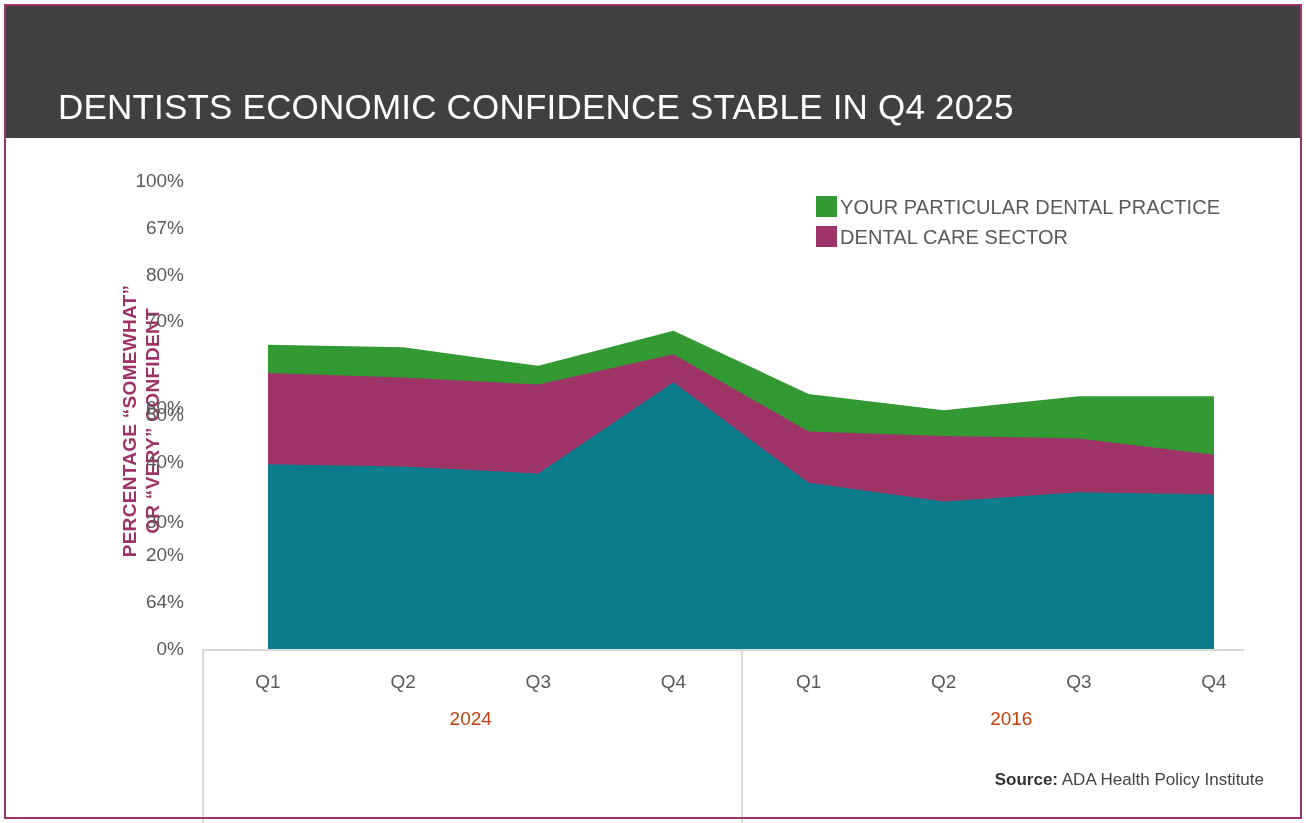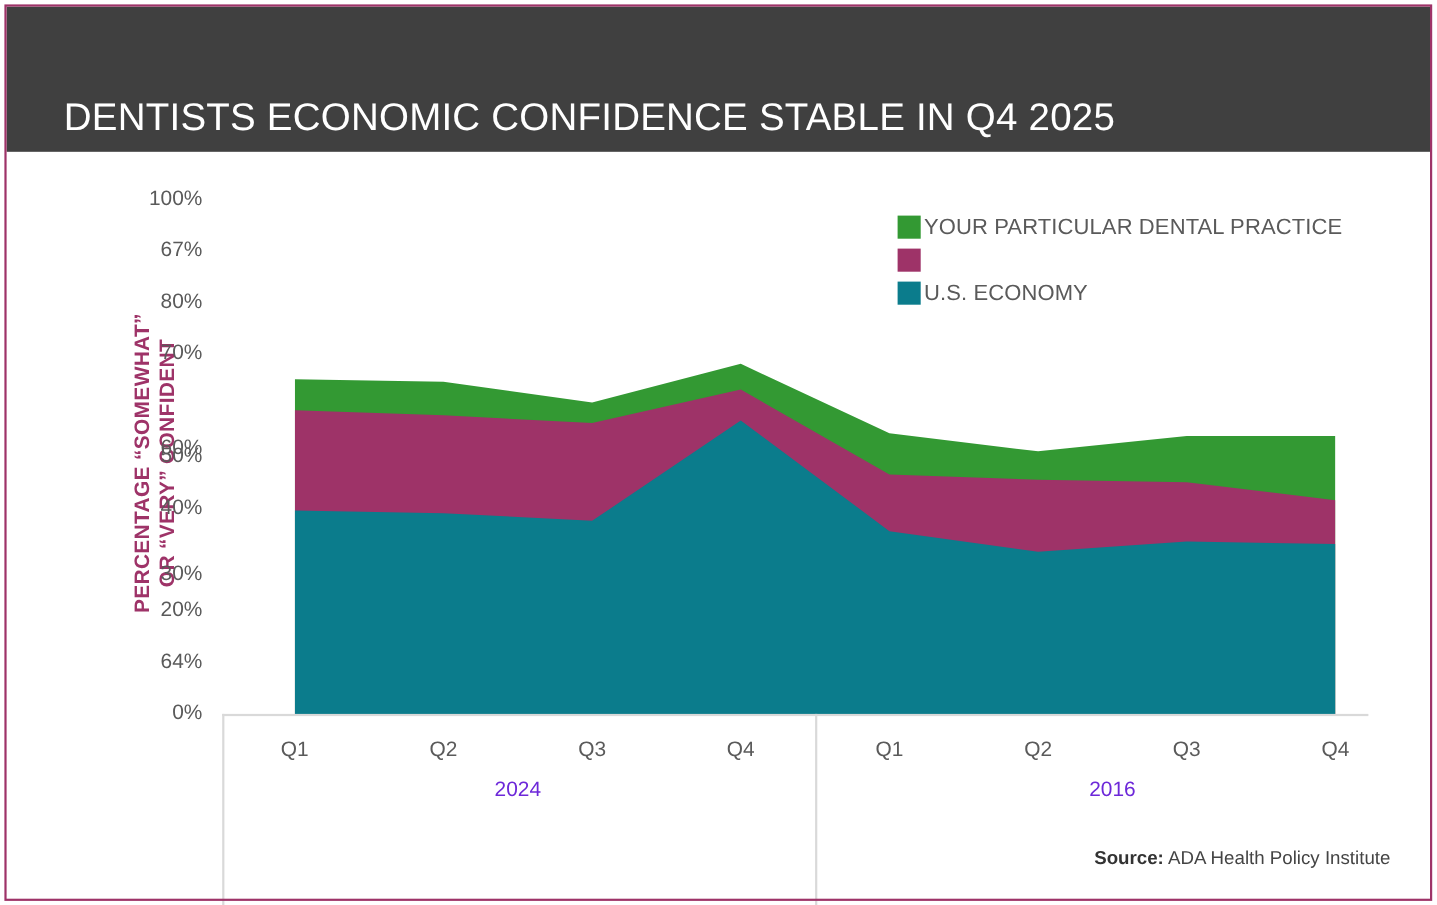--- a/index.html
+++ b/index.html
@@ -145,21 +145,21 @@
     top: 22px;
     font-size: 19px;
     color: #5A5A5A;
     transform: translateX(-50%);
     white-space: nowrap;
   }
   .x-year {
     position: absolute;
     top: 59px;
     font-size: 19px;
-    color: #6d28d9;
+    color: #c2410c;
     transform: translateX(-50%);
     white-space: nowrap;
   }
 
   
   .legend {
     position: absolute;
     left: 786px;
     top: 56px;
     width: 430px;
@@ -255,24 +255,21 @@
         </div>
     </div>
 
     <div class="legend" id="legend">
         <div class="legend-row">
           <span class="legend-swatch" style="background: rgb(51, 153, 51);"></span>
           <span class="legend-label">YOUR PARTICULAR DENTAL PRACTICE</span>
         </div>
         <div class="legend-row">
           <span class="legend-swatch" style="background: rgb(158, 51, 104);"></span>
-        </div>
-        <div class="legend-row">
-          <span class="legend-swatch" style="background: rgb(11, 124, 140);"></span>
-          <span class="legend-label">U.S. ECONOMY</span>
+          <span class="legend-label">DENTAL CARE SECTOR</span>
         </div>
       </div>
 
     <div class="source-note">
       <b>Source:</b><span> ADA Health Policy Institute</span>
     </div>
 
   </div>
 
   <div class="outer-frame"></div>

